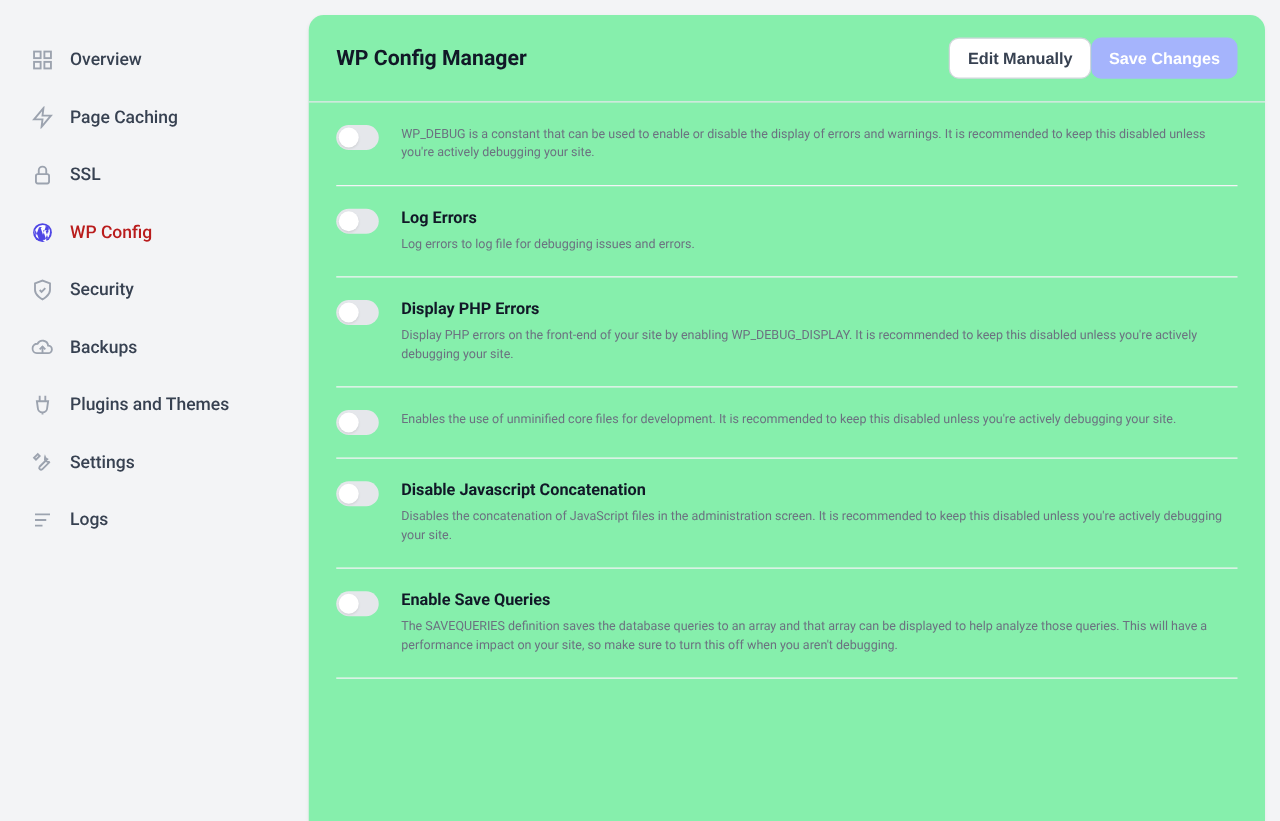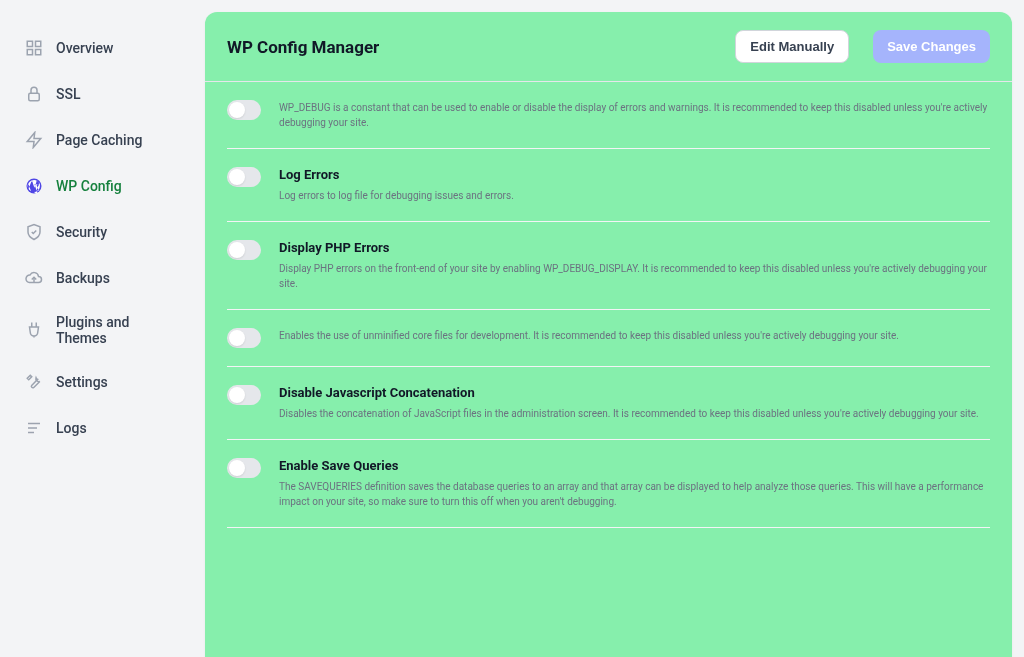--- a/index.html
+++ b/index.html
@@ -9,21 +9,21 @@
     }
     body {
       font-family: -apple-system, BlinkMacSystemFont, "Segoe UI", Roboto, sans-serif;
       background: #f3f4f6;
       width: 1024px;
       height: 657px;
       overflow: hidden;
       display: flex;
     }
     .sidebar {
-      width: 205px;
+      width: 247px;
       padding: 28px 16px;
       flex-shrink: 0;
     }
     .sidebar-item {
       display: flex;
       align-items: center;
       gap: 12px;
       padding: 10px 8px;
       border-radius: 8px;
       cursor: pointer;
@@ -43,21 +43,21 @@
       display: flex;
       align-items: center;
       justify-content: center;
     }
     .sidebar-label {
       font-size: 14px;
       font-weight: 500;
       color: #374151;
     }
     .sidebar-item.active .sidebar-label {
-      color: #15803d;
+      color: #b91c1c;
     }
     .main {
       flex: 1;
       background: #86efac;
       margin: 12px 12px 0 0;
       border-radius: 12px 12px 0 0;
       box-shadow: 0 1px 3px rgba(0,0,0,0.05);
       overflow: hidden;
       display: flex;
       flex-direction: column;
@@ -86,21 +86,20 @@
       border: none;
     }
     .btn-secondary {
       background: #fff;
       color: #374151;
       border: 1px solid #d1d5db;
     }
     .btn-primary {
       background: #a5b4fc;
       color: #fff;
-      margin-left: 24px;
     }
     .content {
       flex: 1;
       overflow-y: auto;
       padding: 0 22px;
     }
     .setting-row {
       display: flex;
       gap: 18px;
       padding: 18px 0;
@@ -152,33 +151,33 @@
           <rect x="14" y="3" width="7" height="7"></rect>
           <rect x="3" y="14" width="7" height="7"></rect>
           <rect x="14" y="14" width="7" height="7"></rect>
         </svg>
     </span>
     <span class="sidebar-label">Overview</span>
   </div>
   <div class="sidebar-item">
     <span class="sidebar-icon">
       <svg width="18" height="18" viewBox="0 0 24 24" fill="none" stroke="currentColor" stroke-width="2">
+          <polygon points="13 2 3 14 12 14 11 22 21 10 12 10 13 2"></polygon>
+        </svg>
+    </span>
+    <span class="sidebar-label">Page Caching</span>
+  </div>
+  <div class="sidebar-item">
+    <span class="sidebar-icon">
+      <svg width="18" height="18" viewBox="0 0 24 24" fill="none" stroke="currentColor" stroke-width="2">
           <rect x="5" y="11" width="14" height="10" rx="2"></rect>
           <path d="M8 11V7a4 4 0 018 0v4"></path>
         </svg>
     </span>
     <span class="sidebar-label">SSL</span>
-  </div>
-  <div class="sidebar-item">
-    <span class="sidebar-icon">
-      <svg width="18" height="18" viewBox="0 0 24 24" fill="none" stroke="currentColor" stroke-width="2">
-          <polygon points="13 2 3 14 12 14 11 22 21 10 12 10 13 2"></polygon>
-        </svg>
-    </span>
-    <span class="sidebar-label">Page Caching</span>
   </div>
   <div class="sidebar-item active">
     <span class="sidebar-icon">
       <svg width="18" height="18" viewBox="0 0 24 24" fill="currentColor">
           <circle cx="12" cy="12" r="10" fill="currentColor"></circle>
           <path d="M12 4a8 8 0 00-7.1 11.6l3.8-10.4A8 8 0 0012 4zm0 16a8 8 0 003-15.4c.4.7.4 1.4.1 2.3l-2.6 7.5-2.5-7.5c.4 0 .8-.1.8-.1.4 0 .3-.6-.1-.6 0 0-1.1.1-1.8.1l-.9-.1A8 8 0 0112 4a8 8 0 017.2 4.5c-.4 0-1 .3-1 1.3 0 .6.4 1.1.7 1.7.3.5.5 1.1.5 2 0 .6-.2 1.4-.6 2.4l-.7 2.4-2.7-8c.5 0 .9-.1.9-.1.4 0 .3-.6-.1-.6 0 0-1.2.1-2 .1l-1.6-.1 4.3 12.8A8 8 0 0112 20zm7.5-5.2A8 8 0 0115 19.4l2.4-7 .7-1.7a8 8 0 011.4 4.1zM4.3 8.5l3.8 10.4A8 8 0 014.3 8.5z" fill="#fff"></path>
         </svg>
     </span>
     <span class="sidebar-label">WP Config</span>
   </div>

